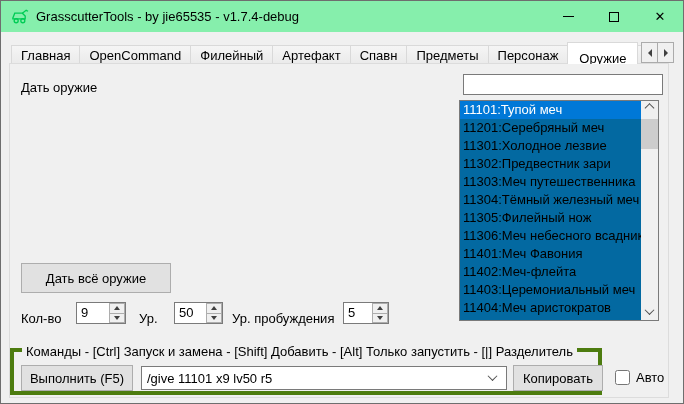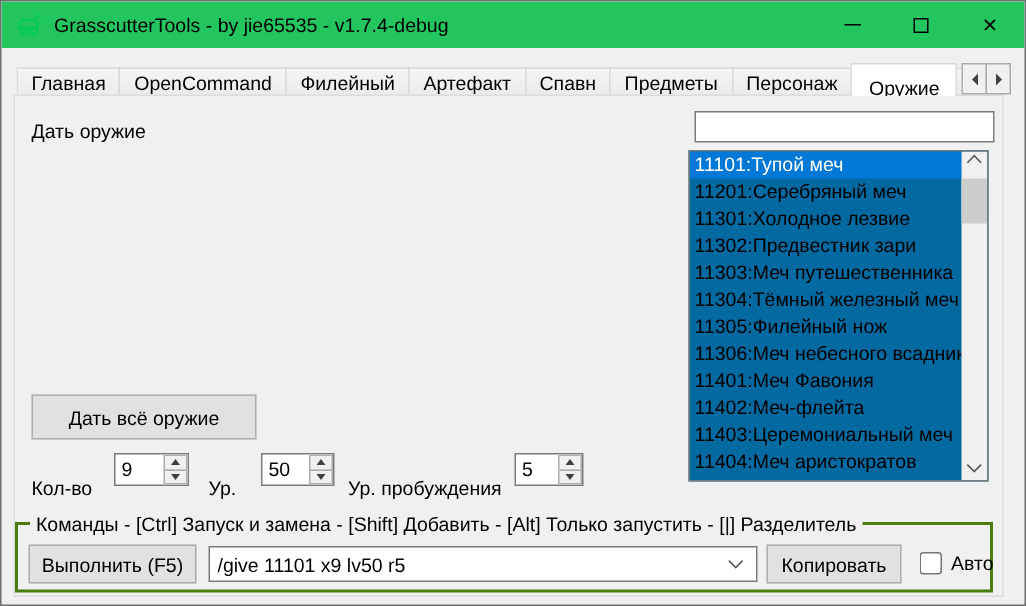--- a/index.html
+++ b/index.html
@@ -12,21 +12,21 @@
   .window {
     position: relative;
     width: 684px; height: 404px;
     background: #f0f0f0;
     border: 1px solid #6e6e6e;
     overflow: hidden;
   }
   
   .titlebar {
     position: absolute; left: 0; top: 0; right: 0; height: 31px;
-    background: #22c55e;
+    background: #86efac;
     display: flex; align-items: center;
   }
   .app-icon { margin-left: 9px; width: 19px; height: 17px; flex: none; }
   .title-text { margin-left: 7px; font-size: 13px; color: #000; white-space: nowrap; }
   .win-buttons { position: absolute; right: 0; top: 0; height: 31px; display: flex; }
   .win-btn { width: 46px; height: 31px; display: flex; align-items: center; justify-content: center; }
   .glyph-min { width: 11px; height: 1px; background: #000; }
   .glyph-max { width: 10px; height: 10px; border: 1px solid #000; background: transparent; }
   .glyph-close { font-size: 13px; color: #000; line-height: 1; }
   
@@ -84,32 +84,32 @@
   .chev { width: 7px; height: 7px; border-right: 1px solid #505050; border-bottom: 1px solid #505050; }
   .chev.up { transform: rotate(-135deg) translate(1px,1px); }
   .chev.down { transform: rotate(45deg) translate(-1px,-1px); }
   .sb-thumb { position: absolute; left: 0; top: 18px; width: 17px; height: 30px; background: #cdcdcd; }
   
   .btn {
     background: #e1e1e1; border: 1px solid #adadad; font-family: "Liberation Sans", sans-serif;
     font-size: 13px; color: #000; display: flex; align-items: center; justify-content: center; cursor: default;
   }
   .give-all-btn { position: absolute; left: 20px; top: 262px; width: 150px; height: 30px; }
-  .spin-label { position: absolute; font-size: 13px; color: #000; top: 317px; }
+  .spin-label { position: absolute; font-size: 13px; color: #000; top: 310px; }
   .lbl-count { left: 20px; } .lbl-level { left: 138px; } .lbl-refine { left: 231px; }
   .spin { position: absolute; top: 301px; height: 22px; background: #fff; border: 1px solid #7a7a7a; display: flex; }
   .spin-count { left: 75px; width: 50px; } .spin-level { left: 173px; width: 49px; } .spin-refine { left: 342px; width: 46px; }
   .spin-val { flex: 1; font-size: 13px; line-height: 20px; padding-left: 4px; overflow: hidden; }
   .spin-btns { width: 16px; display: flex; flex-direction: column; }
   .spin-btn { flex: 1; background: #f0f0f0; border: 1px solid #adadad; display: flex; align-items: center; justify-content: center; }
   .spin-btn + .spin-btn { margin-top: -1px; }
   .tri-up { width: 0; height: 0; border-left: 3px solid transparent; border-right: 3px solid transparent; border-bottom: 4px solid #404040; }
   .tri-down { width: 0; height: 0; border-left: 3px solid transparent; border-right: 3px solid transparent; border-top: 4px solid #404040; }
   
-  .groupbox { position: absolute; left: 9px; top: 347px; width: 652px; height: 47px; border: 2px solid #4d7c0f; }
+  .groupbox { position: absolute; left: 9px; top: 347px; width: 592px; height: 47px; border: 4px solid #4d7c0f; }
   .group-title {
     position: absolute; left: 8px; top: -8px; background: #f0f0f0; padding: 0 4px;
     font-size: 13px; color: #000; white-space: nowrap;
   }
   .run-btn { position: absolute; left: 7px; top: 13px; width: 112px; height: 26px; }
   .command-input {
     position: absolute; left: 127px; top: 14px; width: 366px; height: 24px;
     border: 1px solid #7a7a7a; background: #fff; font-family: "Liberation Sans", sans-serif;
     font-size: 13px; padding: 0 22px 0 5px; outline: none;
   }

